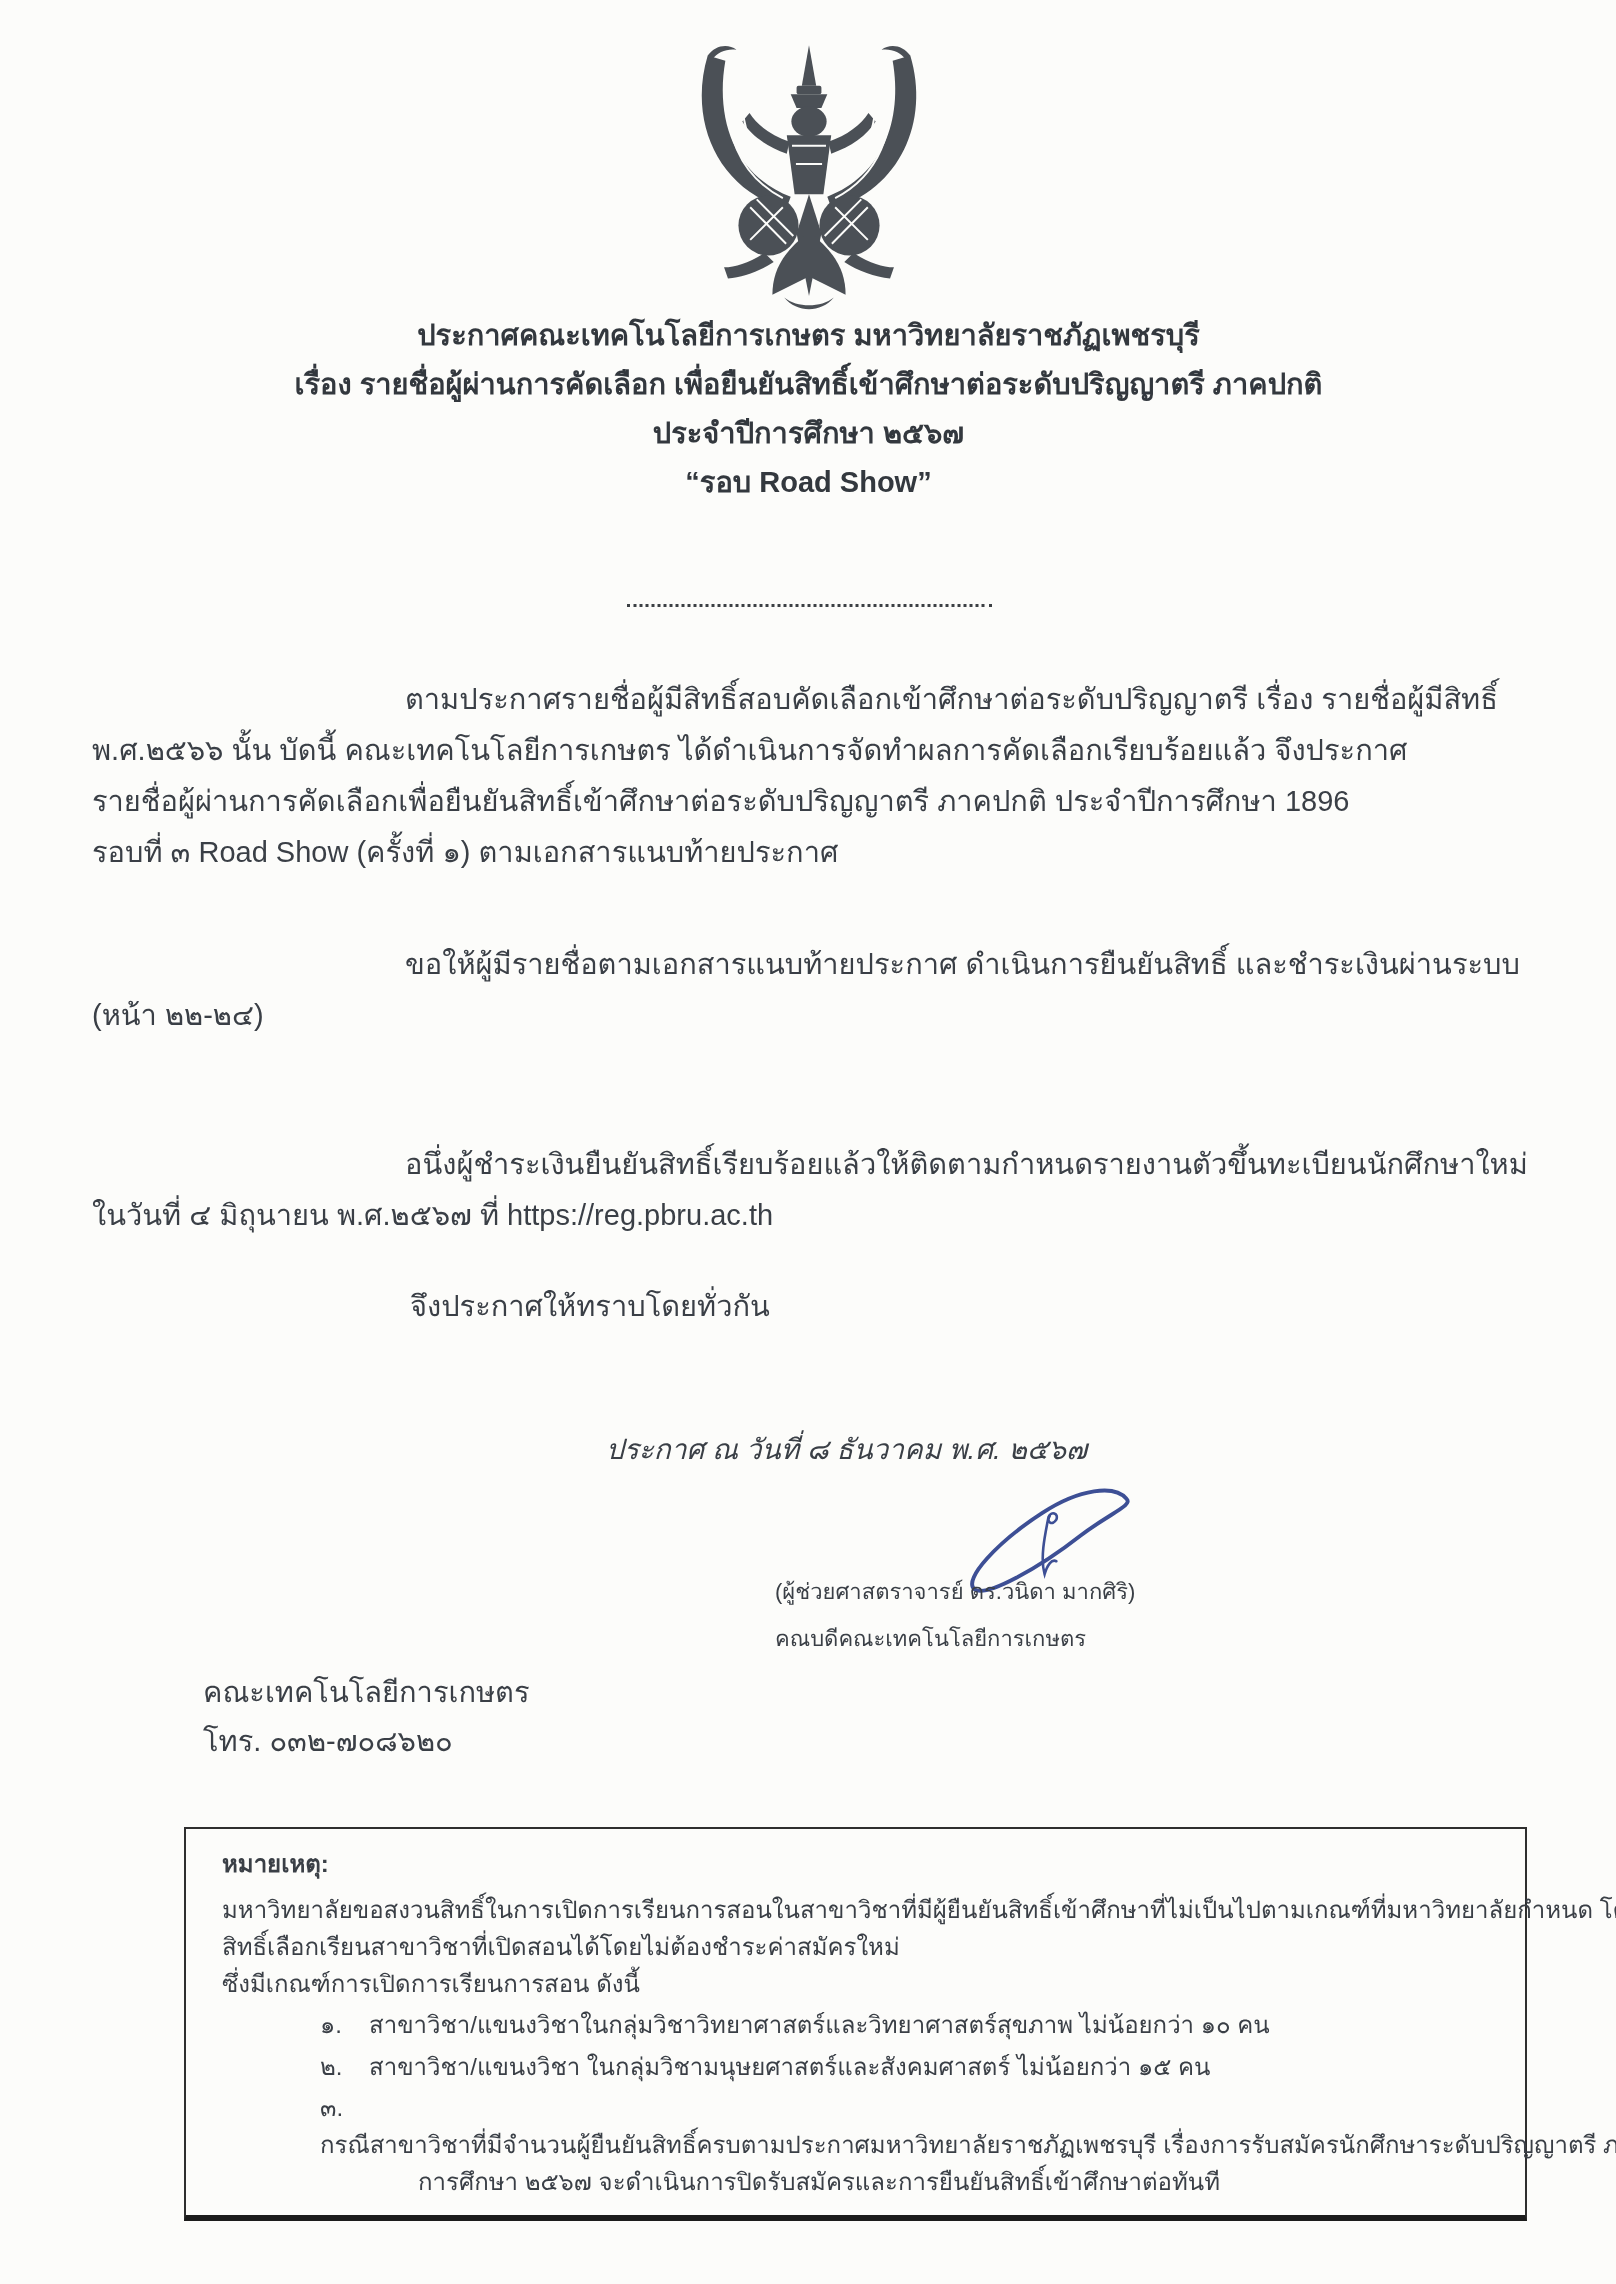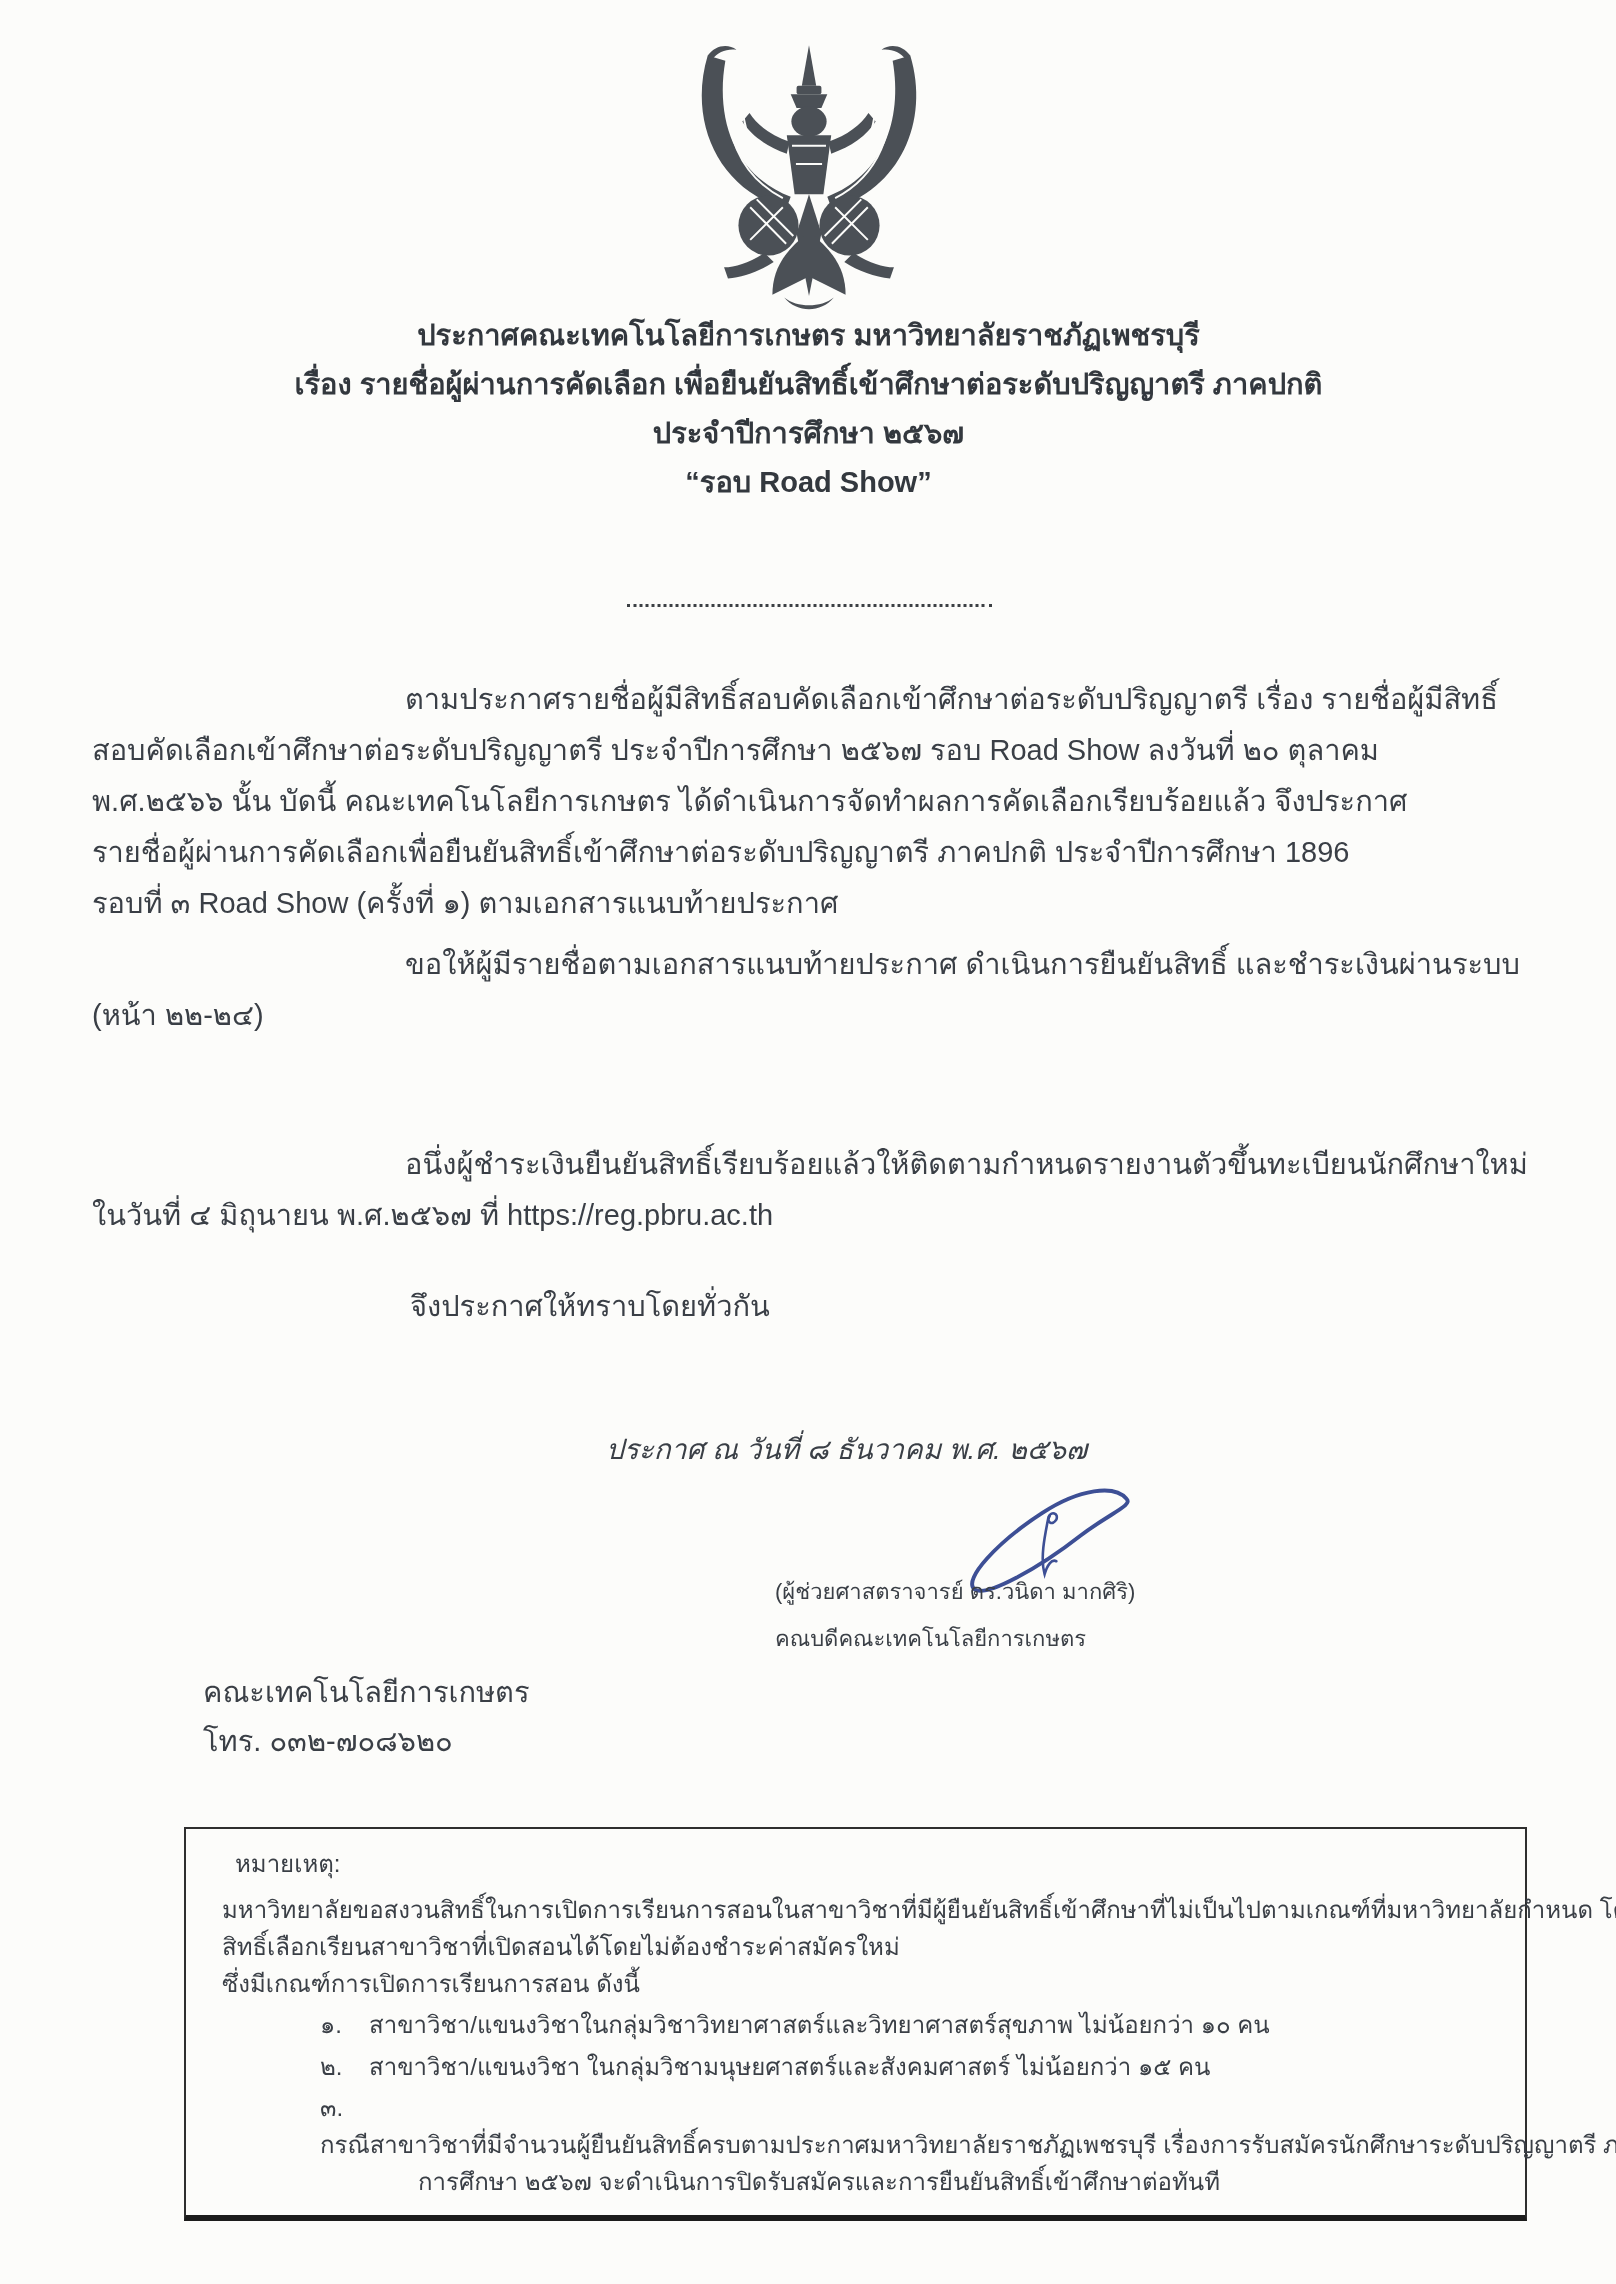--- a/index.html
+++ b/index.html
@@ -36,21 +36,21 @@
   .note-box{
     top:1827px;left:184px;width:1343px;
     border-top:2.6px solid #2e2e2e;
     border-left:2px solid #2e2e2e;
     border-right:2px solid #2e2e2e;
     border-bottom:6.5px solid #1c1c1c;
     box-sizing:border-box;
     padding:15.6px 36px 14.3px 36px;
     font-size:24px;line-height:37px;
   }
-  .note-heading{font-weight:normal;margin-bottom:9px;margin-left:13px;}
+  .note-heading{font-weight:bold;margin-bottom:9px;}
   .note-item{padding-left:98px;margin-top:4.6px;}
   .item-no{display:inline-block;width:49px;}
   .item-cont{padding-left:98px;}
 </style>
 </head>
 <body>
 
 <div class="page">
 
   <svg class="abs emblem" viewBox="0 0 480 430">
@@ -100,21 +100,20 @@
     <div class="line">ประกาศคณะเทคโนโลยีการเกษตร มหาวิทยาลัยราชภัฏเพชรบุรี</div>
     <div class="line">เรื่อง  รายชื่อผู้ผ่านการคัดเลือก เพื่อยืนยันสิทธิ์เข้าศึกษาต่อระดับปริญญาตรี ภาคปกติ</div>
     <div class="line">ประจำปีการศึกษา ๒๕๖๗</div>
     <div class="line">“รอบ Road Show”</div>
   </div>
 
   <div class="abs dotted-separator"></div>
 
   <div class="abs body-text" style="top:674px">
     <div class="line indent">ตามประกาศรายชื่อผู้มีสิทธิ์สอบคัดเลือกเข้าศึกษาต่อระดับปริญญาตรี เรื่อง รายชื่อผู้มีสิทธิ์</div>
-    <div class="line">สอบคัดเลือกเข้าศึกษาต่อระดับปริญญาตรี ประจำปีการศึกษา ๒๕๖๗ รอบ Road Show  ลงวันที่ ๒๐ ตุลาคม</div>
     <div class="line">พ.ศ.๒๕๖๖ นั้น บัดนี้ คณะเทคโนโลยีการเกษตร ได้ดำเนินการจัดทำผลการคัดเลือกเรียบร้อยแล้ว จึงประกาศ</div>
     <div class="line">รายชื่อผู้ผ่านการคัดเลือกเพื่อยืนยันสิทธิ์เข้าศึกษาต่อระดับปริญญาตรี ภาคปกติ ประจำปีการศึกษา 1896</div>
     <div class="line">รอบที่ ๓ Road Show (ครั้งที่ ๑) ตามเอกสารแนบท้ายประกาศ</div>
   </div>
 
   <div class="abs body-text" style="top:939px">
     <div class="line indent">ขอให้ผู้มีรายชื่อตามเอกสารแนบท้ายประกาศ  ดำเนินการยืนยันสิทธิ์ และชำระเงินผ่านระบบ</div>
     <div class="line">(หน้า ๒๒-๒๔)</div>
   </div>
 

